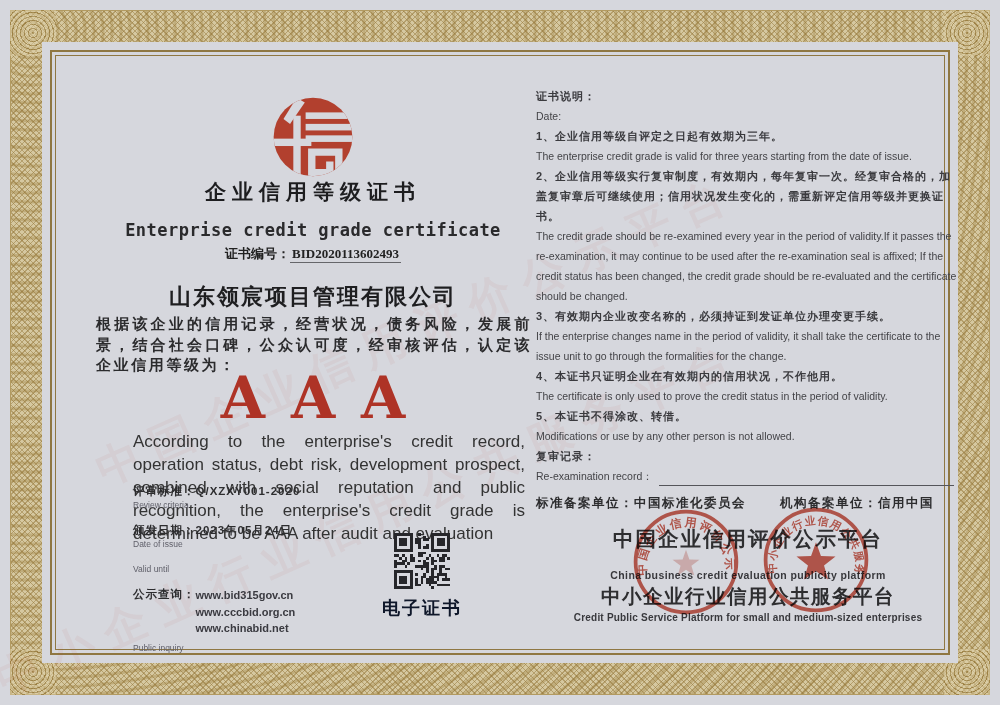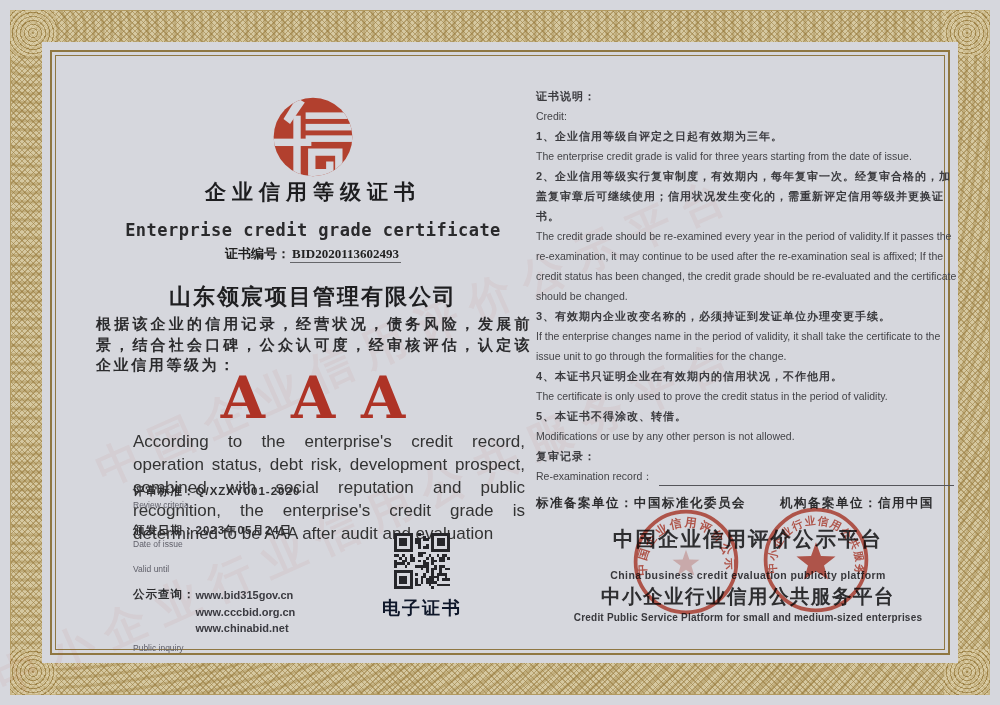--- a/index.html
+++ b/index.html
@@ -268,21 +268,21 @@
       <rect x="15" y="1" width="5" height="5" fill="#d6d7dd"></rect>
       <rect x="16" y="2" width="3" height="3" fill="#26262a"></rect>
       <rect x="0" y="14" width="7" height="7" fill="#26262a"></rect>
       <rect x="1" y="15" width="5" height="5" fill="#d6d7dd"></rect>
       <rect x="2" y="16" width="3" height="3" fill="#26262a"></rect>
     </svg>
   <div class="eqr-label">电子证书</div>
 
   <div class="rightcol">
     <div class="zh">证书说明：</div>
-    <div class="en">Credit:</div>
+    <div class="en">Date:</div>
 
     <div>
       <div class="zh">1、企业信用等级自评定之日起有效期为三年。</div>
       <div class="en">The enterprise credit grade is valid for three years starting from the date of issue.</div>
     </div>
     <div>
       <div class="zh">2、企业信用等级实行复审制度，有效期内，每年复审一次。经复审合格的，加盖复审章后可继续使用；信用状况发生变化的，需重新评定信用等级并更换证书。</div>
       <div class="en">The credit grade should be re-examined every year in the period of validity.If it passes the re-examination, it may continue to be used after the re-examination seal is affixed;  If the credit status has been changed, the credit grade should be re-evaluated and the certificate should be changed.</div>
     </div>
     <div>

